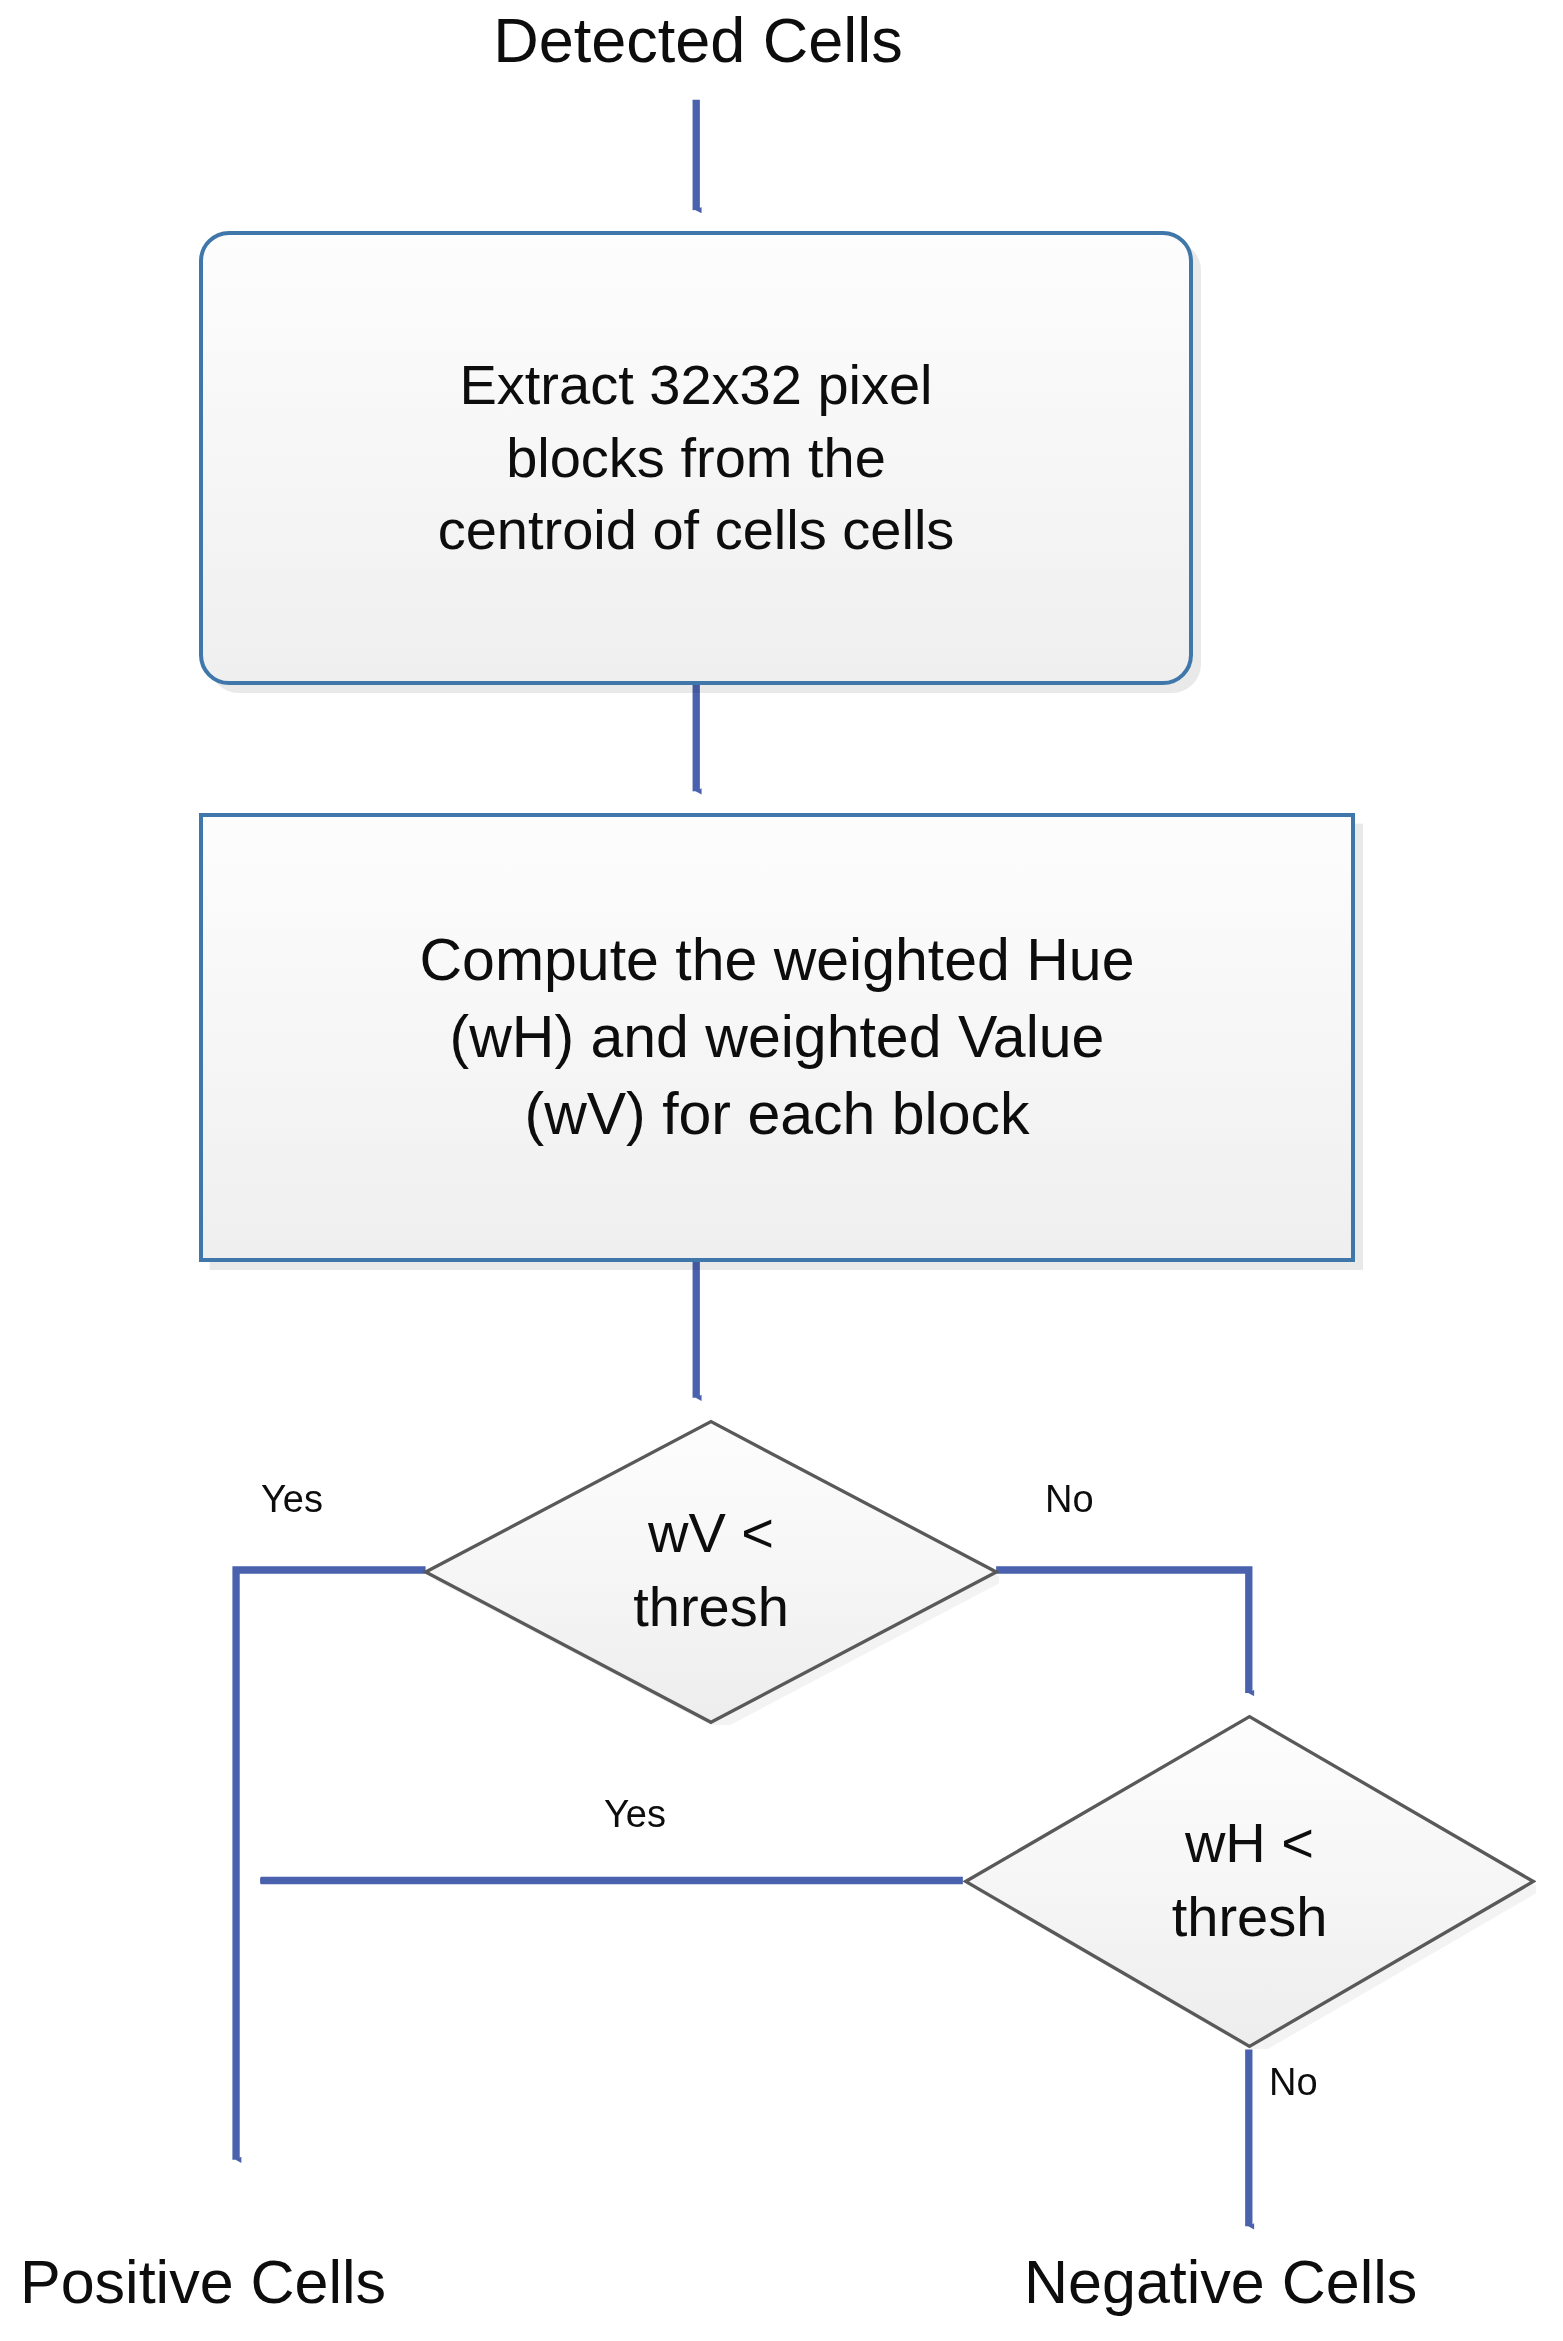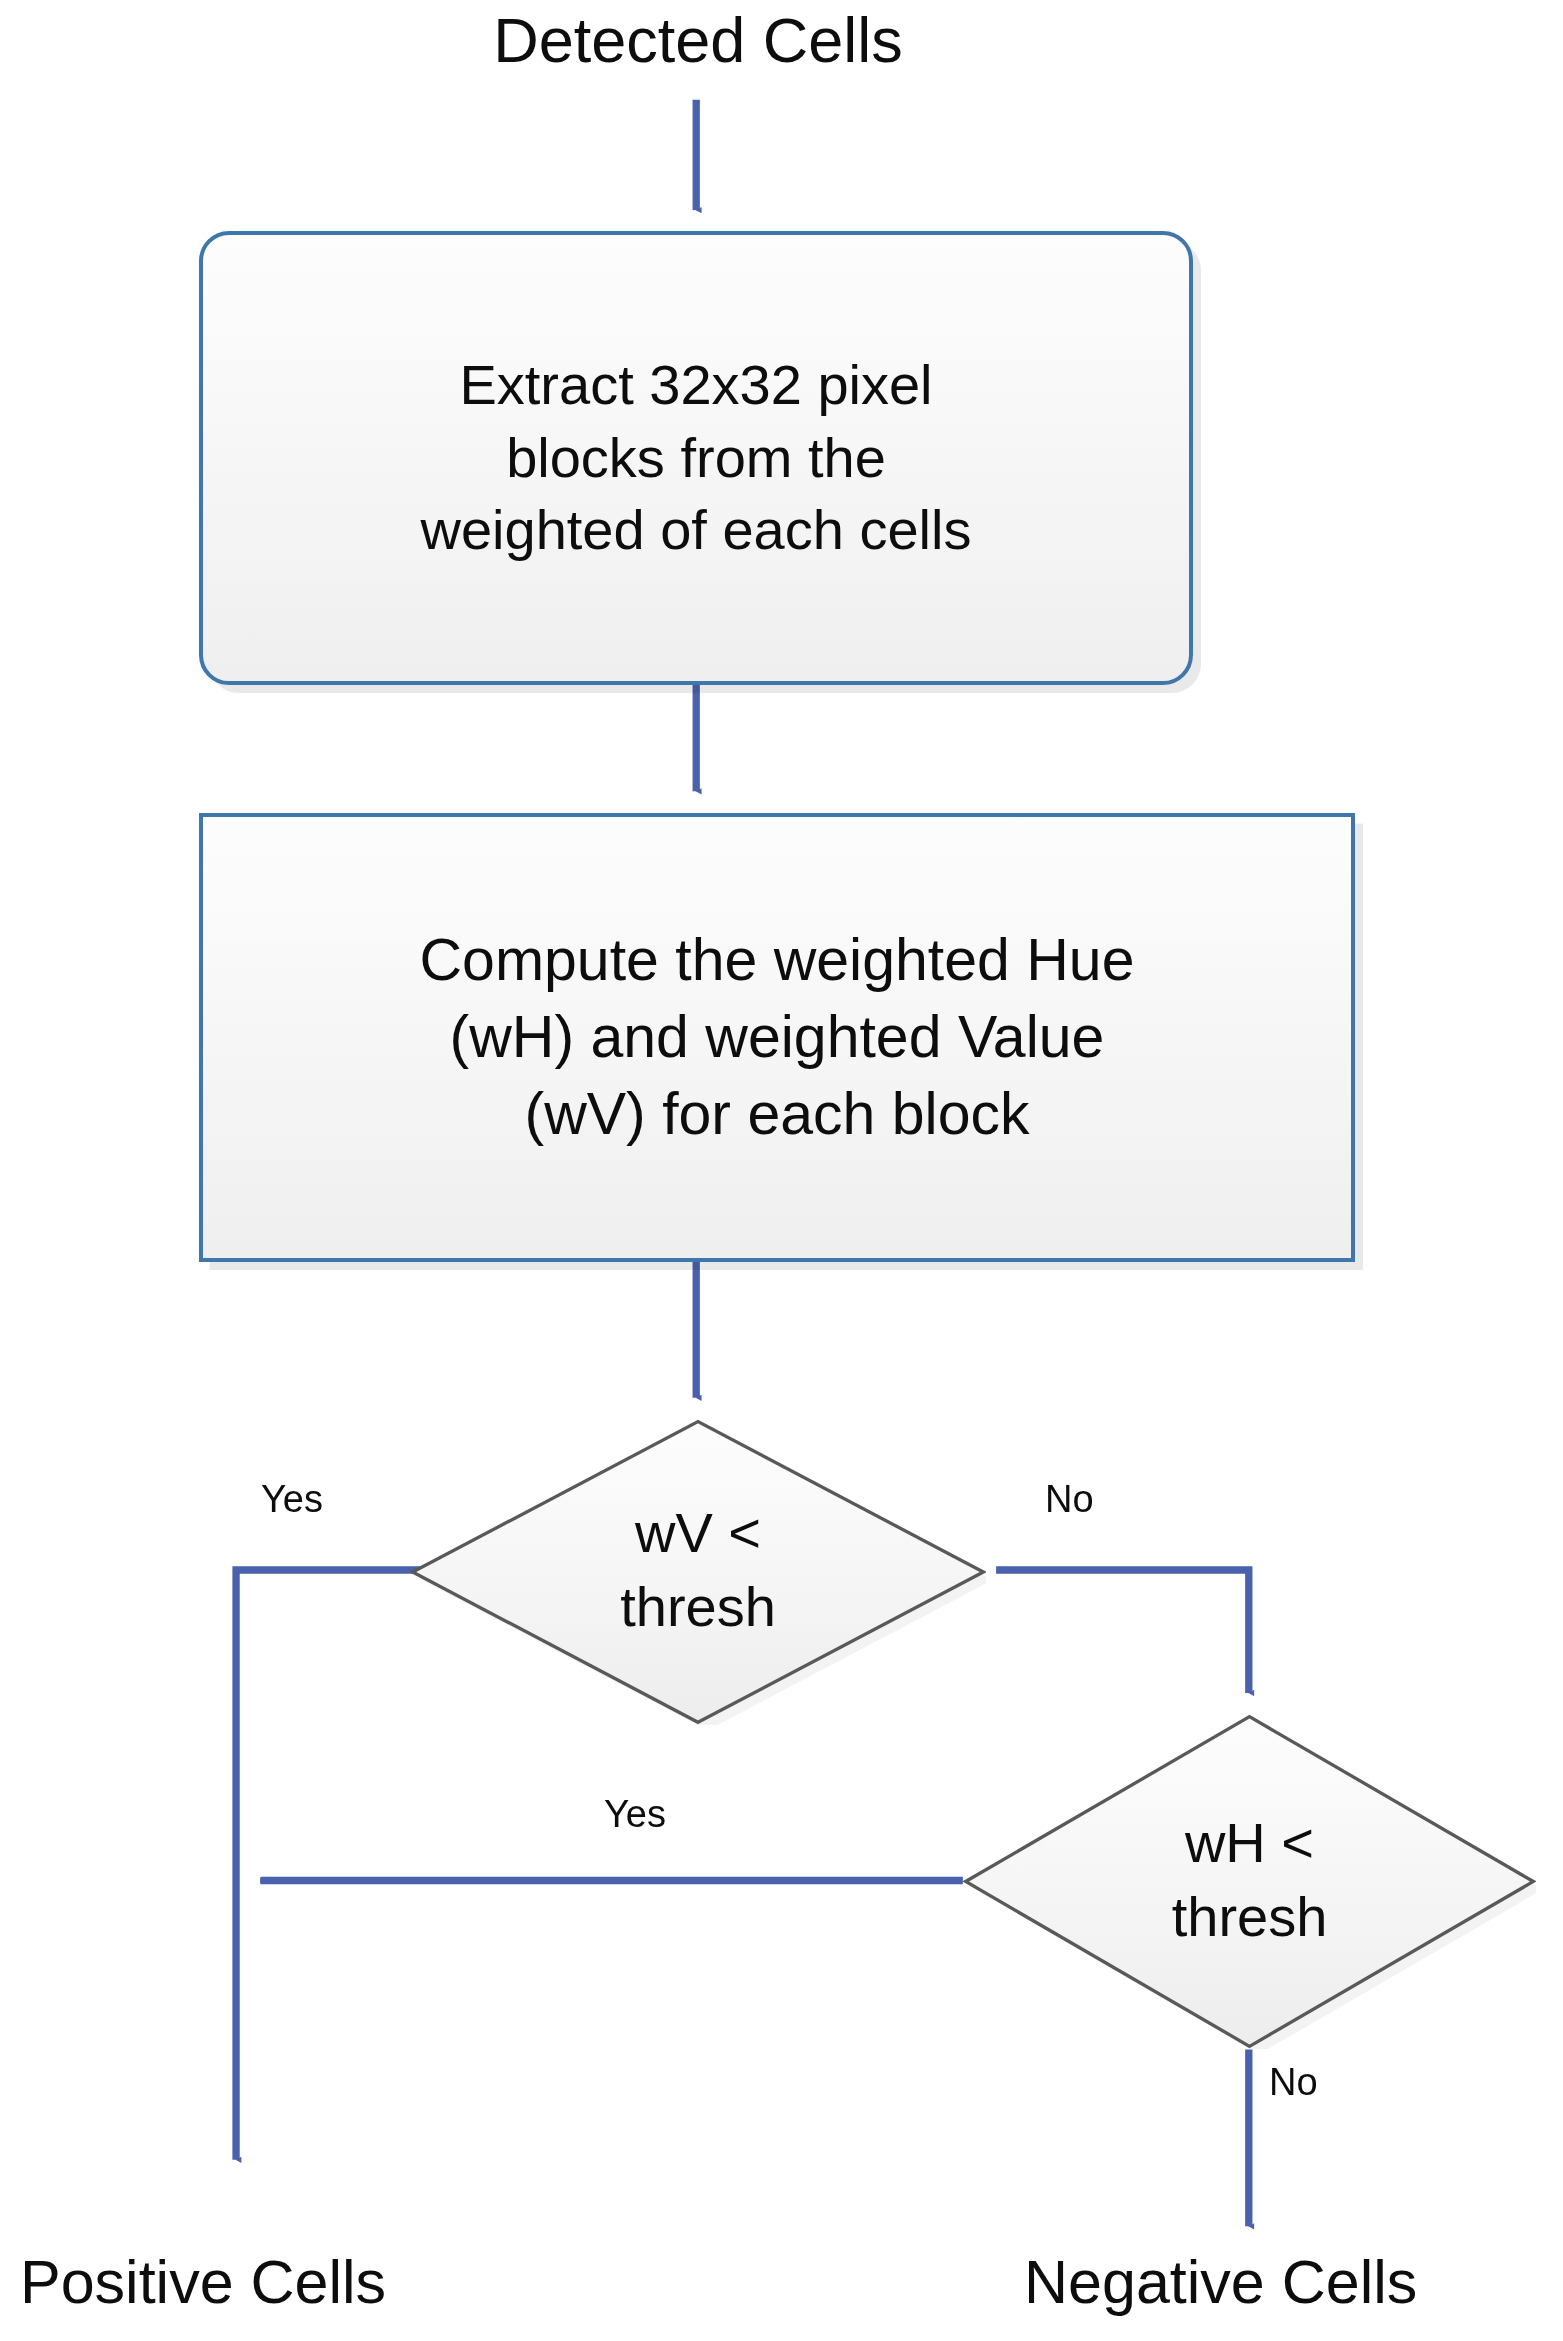--- a/index.html
+++ b/index.html
@@ -116,21 +116,21 @@
   .decision-text {
     position: relative;
     text-align: center;
     color: #0d0d0d;
     font-size: 56px;
     line-height: 1.32;
     font-family: "Liberation Sans", sans-serif;
     z-index: 2;
   }
   #decision-wv {
-    left: 410px;
+    left: 423px;
     top: 1415px;
     width: 576px;
     height: 310px;
     justify-content: center;
   }
   #decision-wh {
     left: 963px;
     top: 1710px;
     width: 573px;
     height: 339px;
@@ -173,21 +173,21 @@
       <line x1="1878" y1="3082" x2="1878" y2="3348" marker-end="url(#arrow-down)"></line>
     </g>
   </svg>
 
   <div class="free-label" id="title-detected-cells">Detected Cells</div>
 
   <div class="process-box" id="box-extract">
     <div class="process-text">
       <span>Extract 32x32 pixel</span><br>
       <span>blocks from the</span><br>
-      <span>weighted of each cells</span>
+      <span>centroid of cells cells</span>
     </div>
   </div>
 
   <div class="process-box" id="box-compute">
     <div class="process-text">
       <span>Compute the weighted Hue</span><br>
       <span>(wH) and weighted Value</span><br>
       <span>(wV) for each block</span>
     </div>
   </div>

